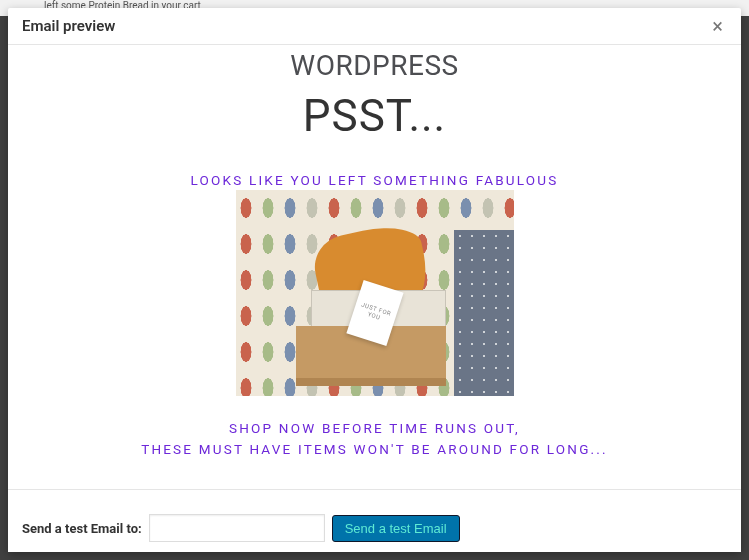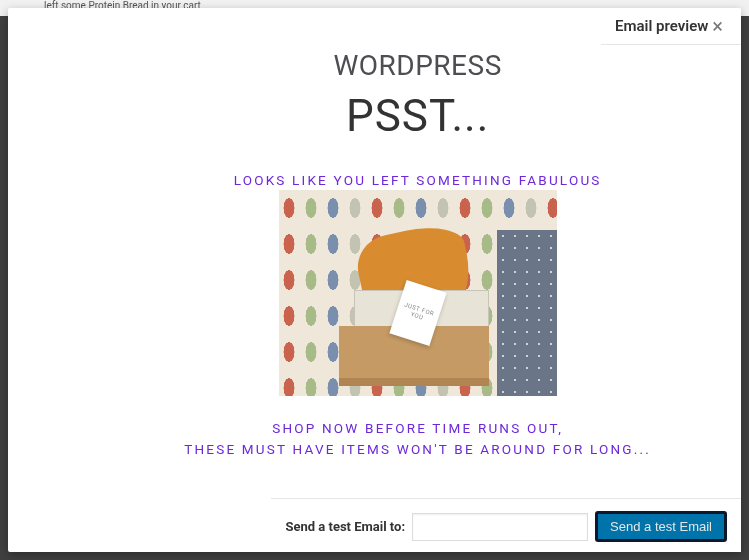--- a/index.html
+++ b/index.html
@@ -25,21 +25,20 @@
     position: absolute;
     top: 8px;
     left: 8px;
     right: 8px;
     bottom: 8px;
     background: #fff;
     border-radius: 2px;
     box-shadow: 0 3px 10px rgba(0,0,0,0.3);
     display: flex;
     flex-direction: column;
-    align-items: flex-end;
   }
   .modal-header {
     display: flex;
     align-items: center;
     justify-content: space-between;
     padding: 8px 14px;
     border-bottom: 1px solid #e5e5e5;
     flex: 0 0 auto;
   }
   .modal-title {
@@ -159,43 +158,43 @@
     justify-content: center;
     font-size: 6px;
     letter-spacing: 0.5px;
     color: #888;
     text-align: center;
     line-height: 1.1;
   }
   .modal-footer {
     flex: 0 0 auto;
     border-top: 1px solid #e5e5e5;
-    padding: 12px 14px 10px 14px;
+    padding: 24px 14px 10px 14px;
     display: flex;
     align-items: center;
     gap: 7px;
     background: #fff;
   }
   .footer-label {
     font-size: 13px;
     font-weight: 700;
     color: #333;
   }
   .footer-input {
     width: 176px;
     height: 28px;
     border: 1px solid #ddd;
     box-shadow: inset 0 1px 2px rgba(0,0,0,0.07);
     padding: 3px 6px;
     font-size: 13px;
   }
   .footer-btn {
     background: #0073aa;
-    color: #e5e5e5;
-    border: 3px solid #0f172a;
+    color: #5eead4;
+    border: 1px solid #0f172a;
     border-radius: 3px;
     padding: 5px 12px;
     font-size: 13px;
     cursor: pointer;
   }
 </style>
 </head>
 <body>
 
 <div class="bg-strip">left some Protein Bread in your cart</div>

